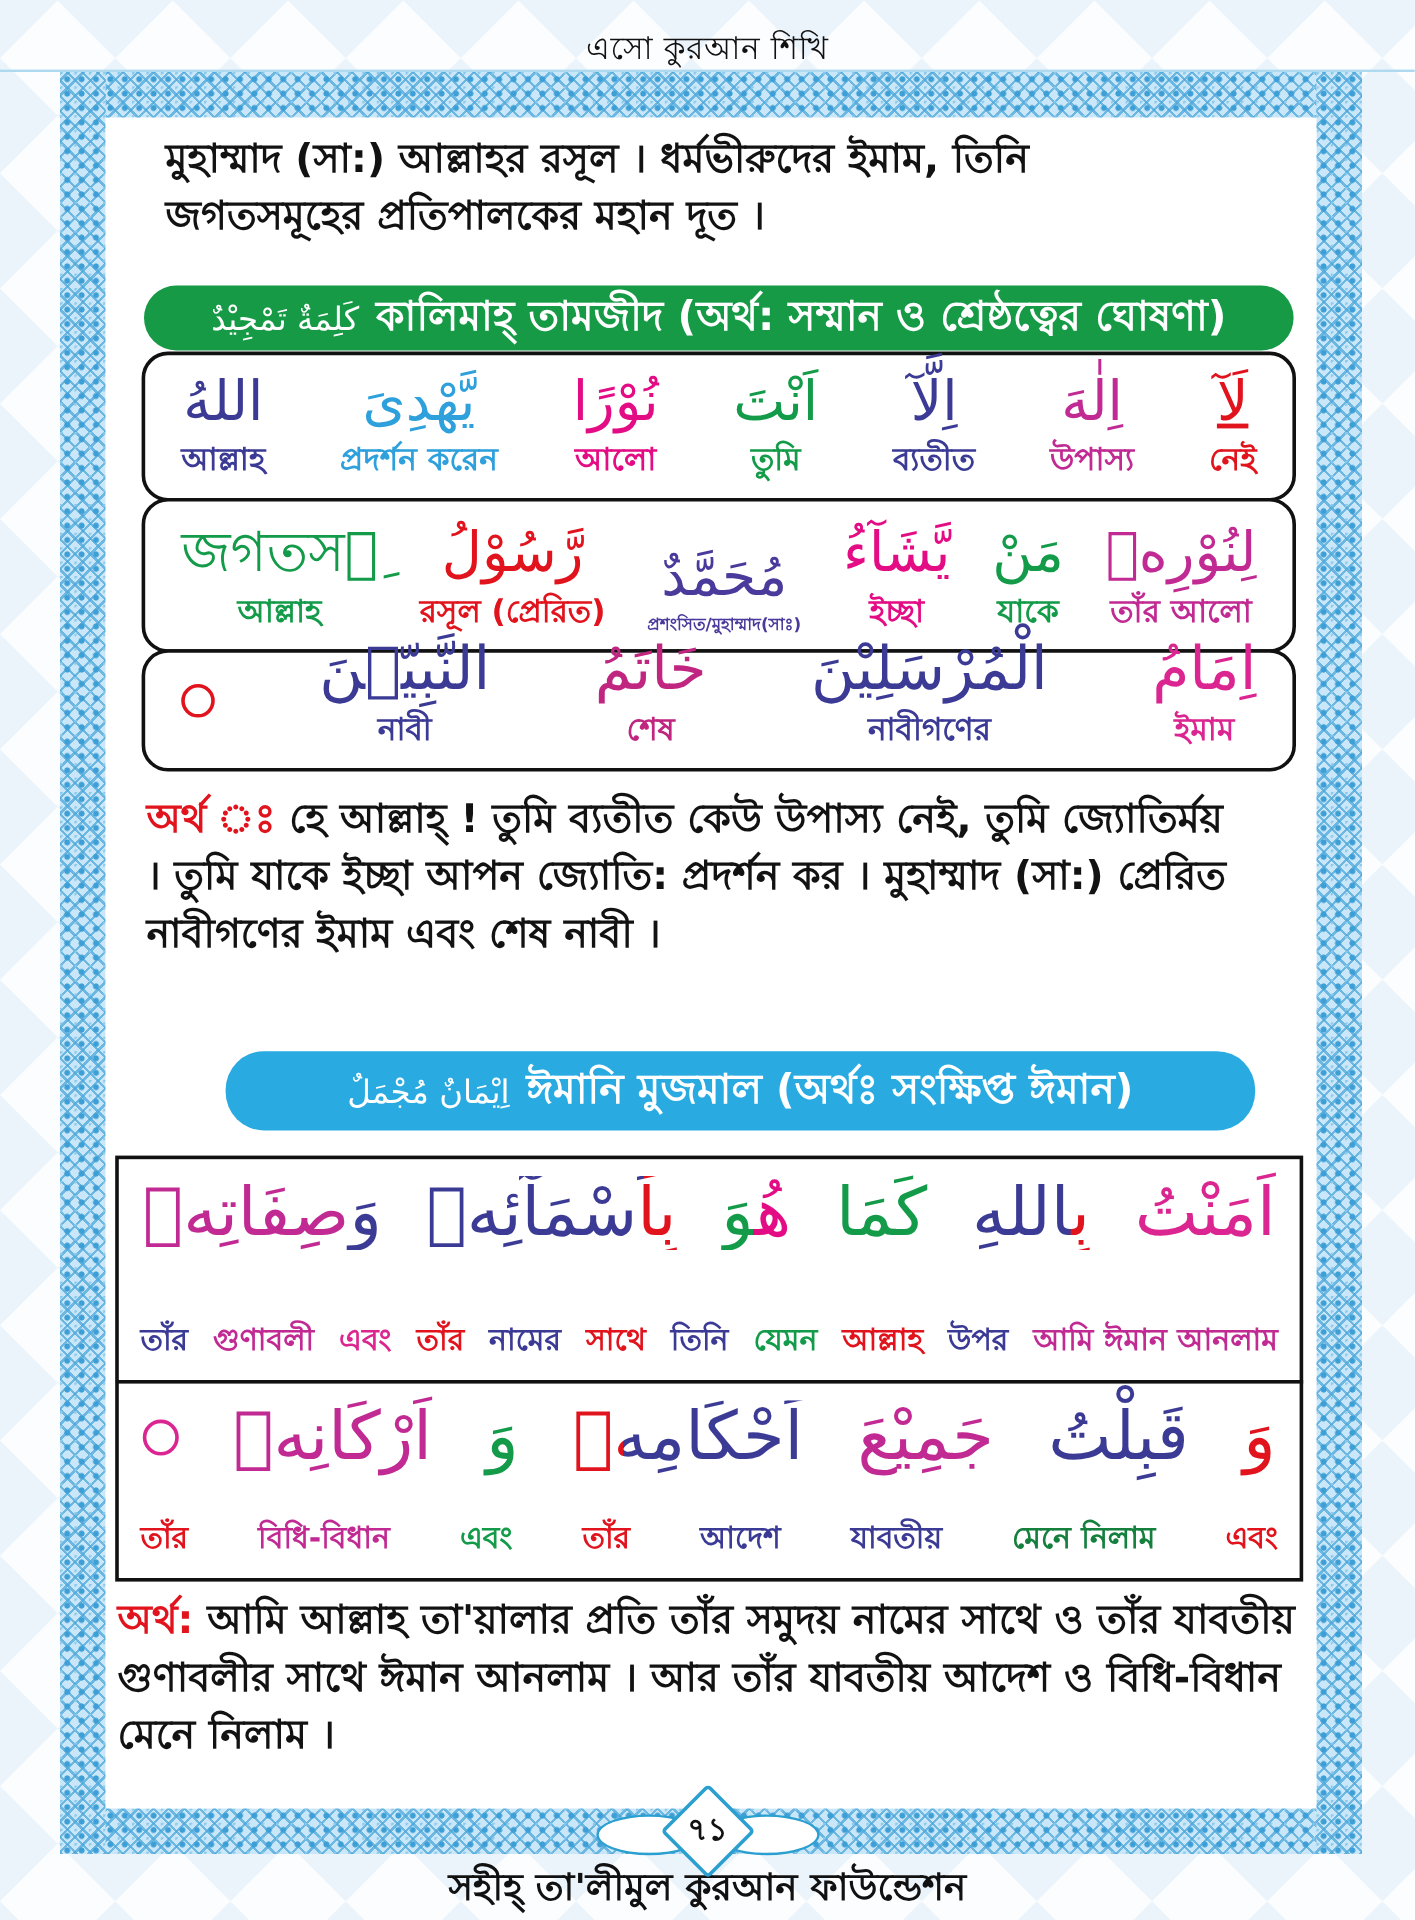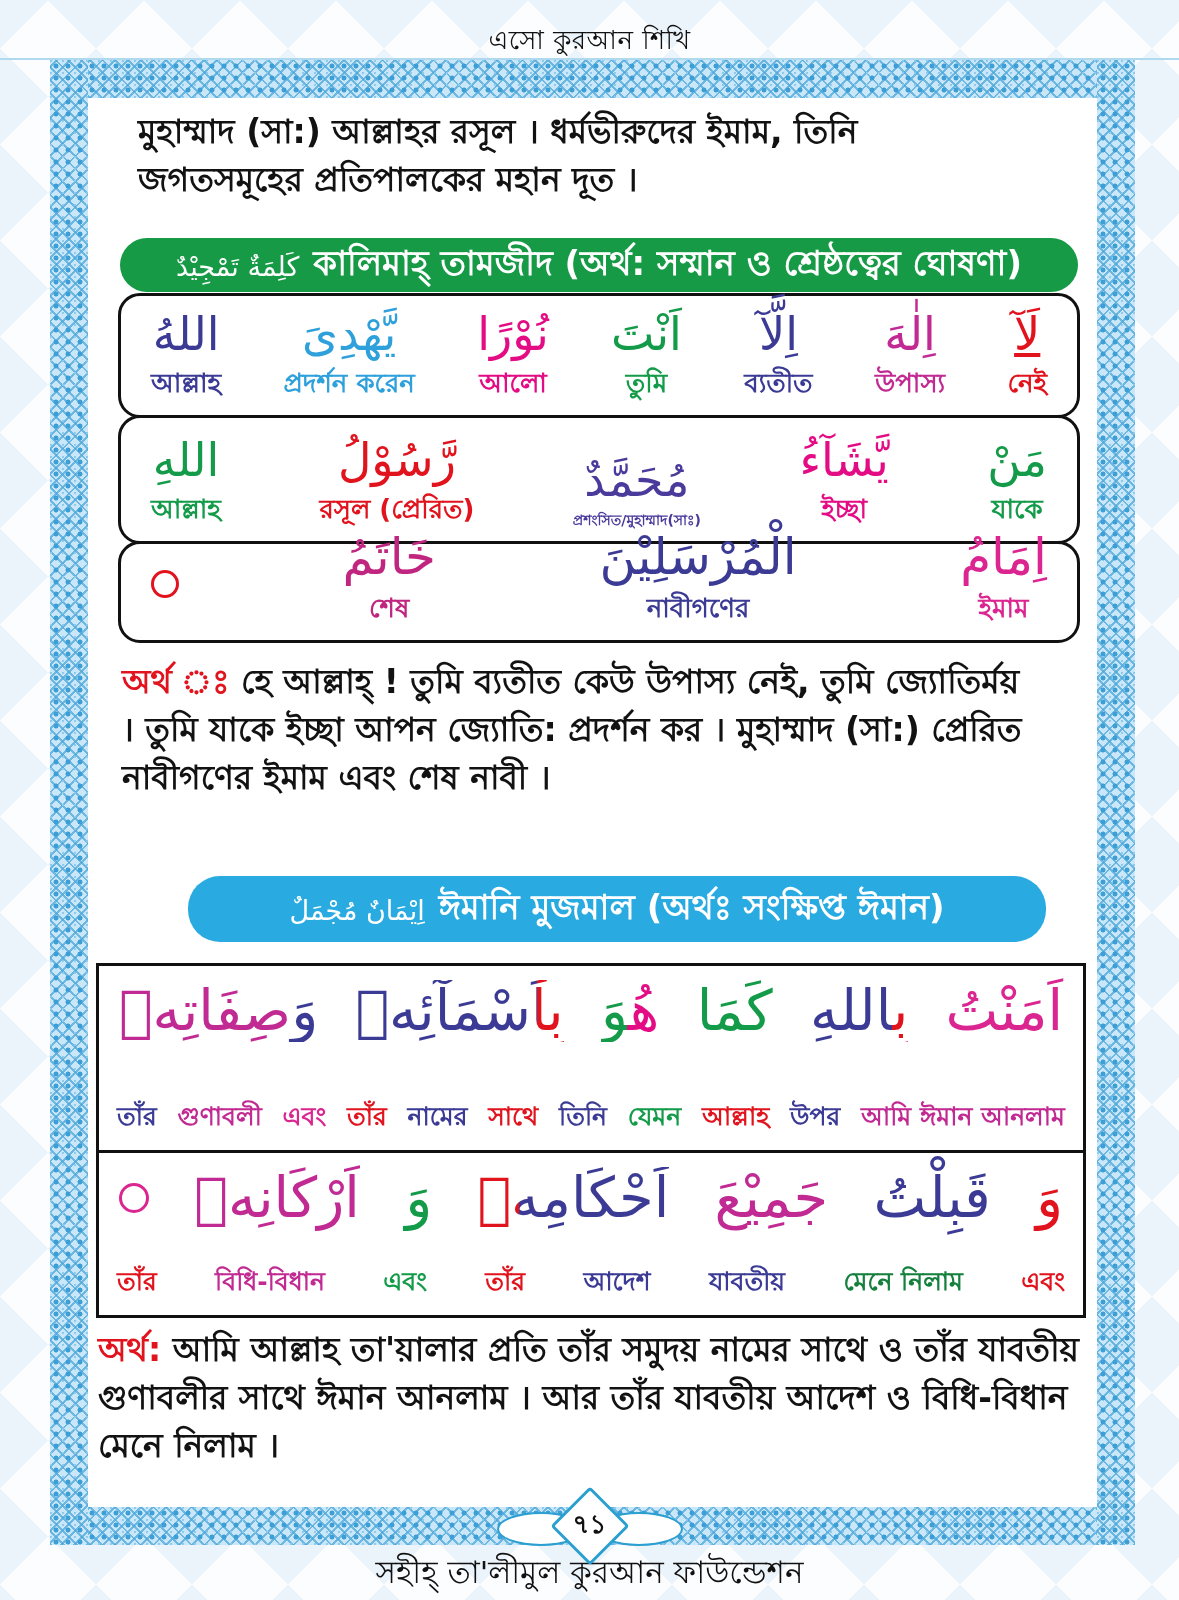--- a/index.html
+++ b/index.html
@@ -110,21 +110,21 @@
   .diamond{
     position:absolute;left:50%;top:50%;width:50px;height:50px;background:#fff;
     border:3px solid #2b9fd0;transform:translate(-50%,-50%) rotate(45deg);border-radius:4px;
   }
   .pagenum{
     position:absolute;left:50%;top:50%;transform:translate(-50%,-50%);
     font-size:26px;font-weight:bold;color:#111;z-index:6;
   }
   .footer-text{
     position:absolute;left:0;top:1548px;width:1179px;text-align:center;
-    font-size:31px;font-weight:normal;color:#111;z-index:4;
+    font-size:31px;font-weight:bold;color:#111;z-index:4;
   }
 </style>
 </head>
 <body>
 
 <div class="top-rule"></div>
 <div class="top-header">এসো কুরআন শিখি</div>
 
 <div class="frame">
   <div class="strip strip-top"></div>
@@ -166,52 +166,60 @@
       <div class="ar" style="color: rgb(46, 160, 219);">يَّهْدِىَ</div>
       <div class="bn" style="color: rgb(46, 160, 219);">প্রদর্শন করেন</div>
     </div>
     <div class="wcol">
       <div class="ar" style="color: rgb(59, 58, 149);">اللهُ</div>
       <div class="bn" style="color: rgb(59, 58, 149);">আল্লাহ</div>
     </div>
   </div>
 <div class="kalima-box kbox1">
     <div class="wcol">
+      <div class="ar" style="color: rgb(193, 42, 147);">لِنُوْرِهٖ</div>
+      <div class="bn" style="color: rgb(193, 42, 147);">তাঁর আলো</div>
+    </div>
+    <div class="wcol">
       <div class="ar" style="color: rgb(20, 155, 73);">مَنْ</div>
       <div class="bn" style="color: rgb(20, 155, 73);">যাকে</div>
     </div>
     <div class="wcol">
       <div class="ar" style="color: rgb(228, 12, 132);">يَّشَآءُ</div>
       <div class="bn" style="color: rgb(228, 12, 132);">ইচ্ছা</div>
     </div>
     <div class="wcol">
       <div class="ar" style="color: rgb(74, 58, 156);">مُحَمَّدٌ</div>
       <div class="bn small" style="color: rgb(74, 58, 156);">প্রশংসিত/মুহাম্মাদ(সাঃ)</div>
     </div>
     <div class="wcol">
       <div class="ar" style="color: rgb(225, 19, 29);">رَّسُوْلُ</div>
       <div class="bn" style="color: rgb(225, 19, 29);">রসূল (প্রেরিত)</div>
     </div>
     <div class="wcol">
-      <div class="ar" style="color: rgb(20, 155, 73);">اللهِ</div>
+      <div class="ar" style="color: rgb(20, 155, 73);">জগতসমِ</div>
       <div class="bn" style="color: rgb(20, 155, 73);">আল্লাহ</div>
     </div>
   </div>
 <div class="kalima-box kbox2">
     <div class="wcol">
       <div class="ar" style="color: rgb(219, 37, 144);">اِمَامُ</div>
       <div class="bn" style="color: rgb(219, 37, 144);">ইমাম</div>
     </div>
     <div class="wcol">
       <div class="ar" style="color: rgb(59, 58, 149);">الْمُرْسَلِيْنَ</div>
       <div class="bn" style="color: rgb(59, 58, 149);">নাবীগণের</div>
     </div>
     <div class="wcol">
       <div class="ar" style="color: rgb(192, 38, 128);">خَاتَمُ</div>
       <div class="bn" style="color: rgb(192, 38, 128);">শেষ</div>
+    </div>
+    <div class="wcol">
+      <div class="ar" style="color: rgb(59, 58, 149);">النَّبِيّٖنَ</div>
+      <div class="bn" style="color: rgb(59, 58, 149);">নাবী</div>
     </div>
     <div class="wcol">
       <span class="verse-circle" style="color: rgb(225, 19, 29);"></span>
     </div>
   </div>
 
 <div class="meaning meaning1">
   <span class="red-label">অর্থ ঃ</span>
   <span>হে আল্লাহ্ ! তুমি ব্যতীত কেউ  উপাস্য নেই, তুমি জ্যোতির্ময় । তুমি  যাকে  ইচ্ছা আপন জ্যোতি: প্রদর্শন কর । মুহাম্মাদ (সা:) প্রেরিত নাবীগণের ইমাম এবং শেষ নাবী ।</span>
 </div>

